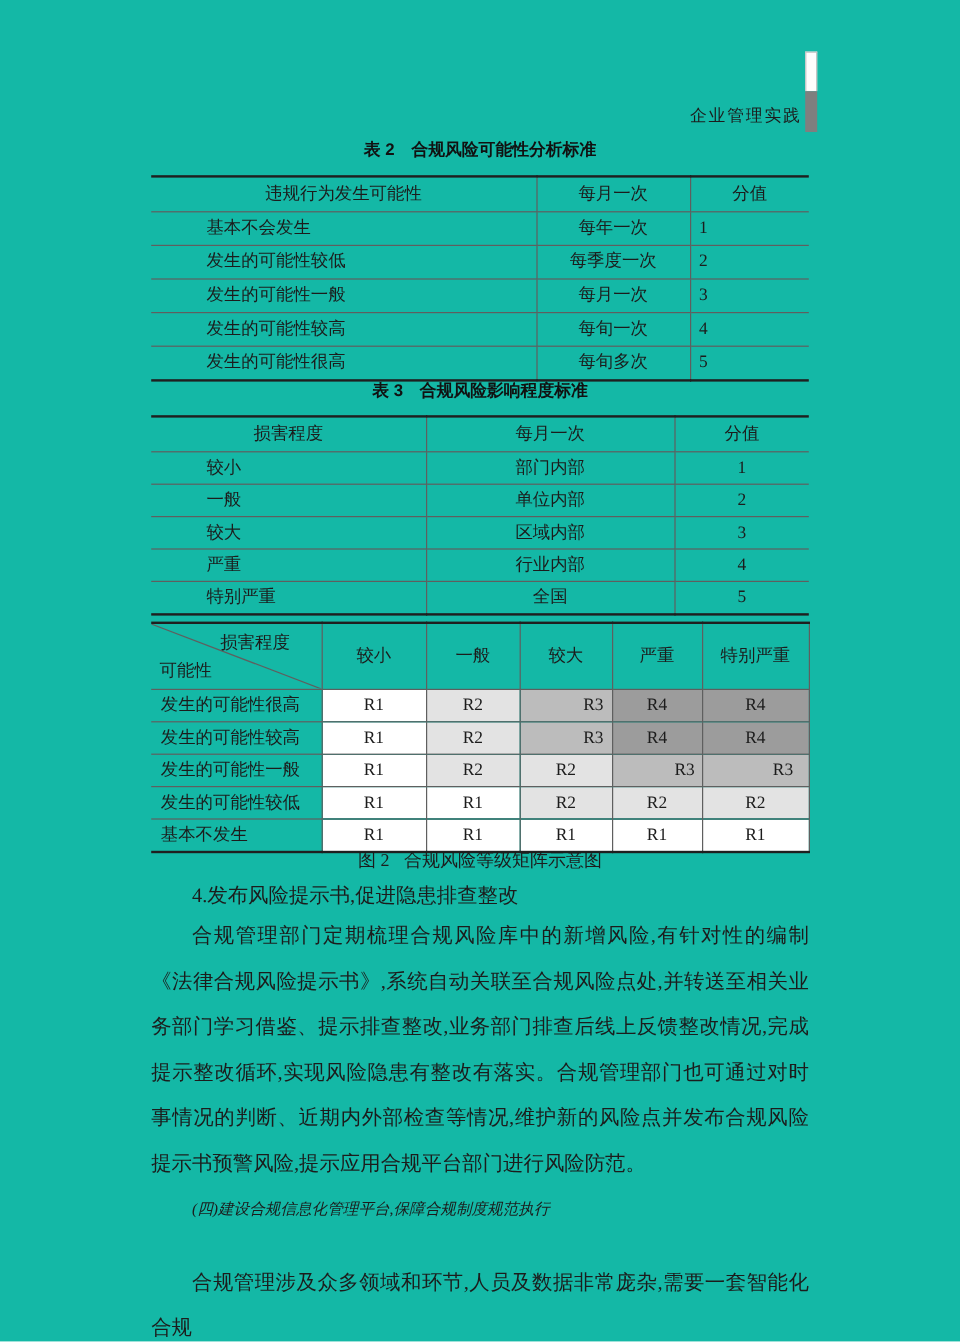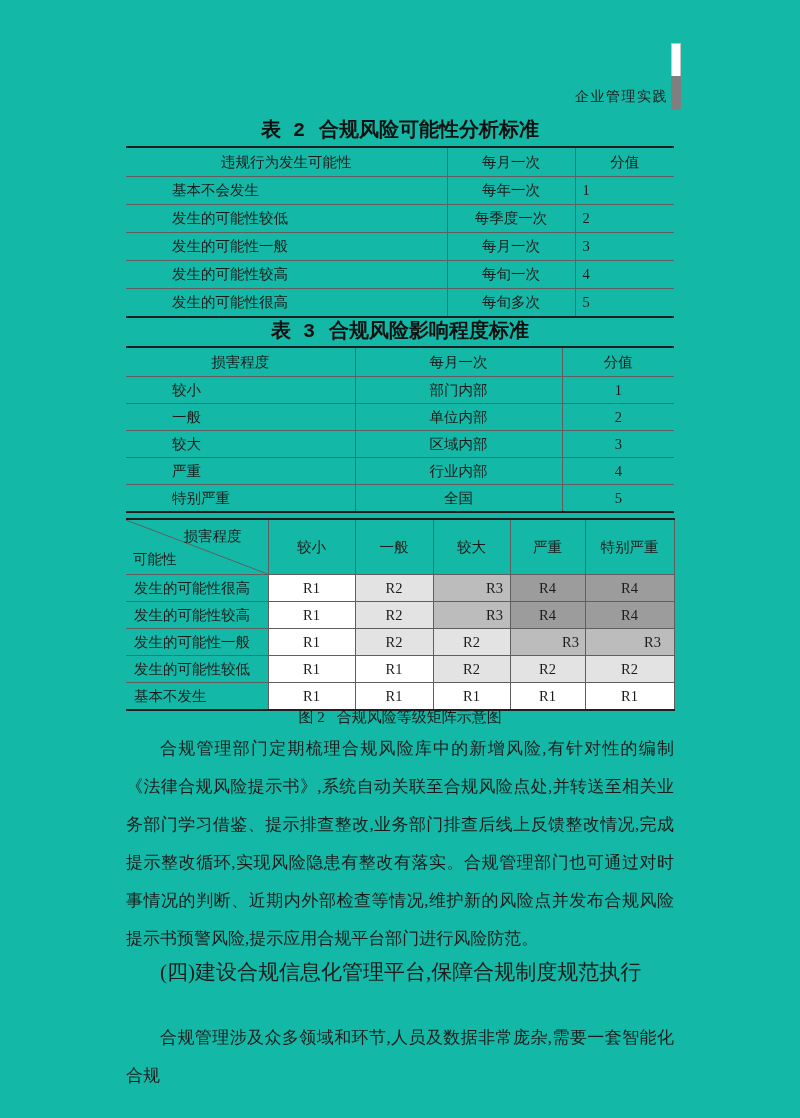--- a/index.html
+++ b/index.html
@@ -9,21 +9,21 @@
   }
   
   .running-header{position:absolute;top:88px;right:132px;font-size:14px;letter-spacing:1.5px;}
   .deco-bar{position:absolute;left:671px;top:43px;width:10px;}
   .deco-top{height:33px;background:#fdfdfd;border:1px solid #c4c4c4;border-bottom:none;box-sizing:border-box;}
   .deco-bottom{height:34px;background:#7f7f7f;}
 
   
   .tbl-title{
     position:absolute;left:126px;width:548px;text-align:center;
-    font-family:Liberation Mono, monospace;font-weight:bold;font-size:20px;color:#111;
+    font-family:Liberation Sans, sans-serif;font-weight:bold;font-size:14px;color:#111;
   }
   .title-t2{top:116px;}
   .title-t3{top:317px;}
   .tbl-title .gap{margin-left:14px;}
 
   
   table{border-collapse:collapse;table-layout:fixed;position:absolute;left:126px;width:548px;font-size:14.5px;}
   th,td{padding:0;margin:0;font-weight:normal;vertical-align:middle;text-align:center;line-height:1.25;overflow:hidden;white-space:nowrap;}
 
   .std{border-top:2px solid #1f1f1f;border-bottom:2px solid #1f1f1f;}
@@ -56,21 +56,21 @@
   .s1{background:#e3e3e3;}
   .s2{background:#bcbcbc;padding-left:46px;}
   .s3{background:#9c9c9c;}
 
   
   .text-block{position:absolute;left:126px;top:702px;width:548px;}
   .fig-caption{text-align:center;font-size:15px;margin-top:6px;}
   .fig-caption .gap{margin-left:12px;}
   .h4line{font-size:17px;margin-top:8px;text-indent:34px;}
   .para{font-size:17px;line-height:38px;text-align:justify;text-indent:34px;margin-top:3px;}
-  .hsi{font-size:21px;text-indent:34px;}
+  .hsi{font-size:13px;font-style:italic;text-indent:34px;margin-top:10px;}
   .para-2{margin-top:33px;}
   .page-number{text-align:right;font-size:16px;margin-top:1px;padding-right:3px;}
 </style>
 </head>
 <body>
 
 <div class="page">
 
   <div class="running-header">企业管理实践</div>
   <div class="deco-bar">
@@ -234,18 +234,19 @@
         <td class="s0">R1</td>
         <td class="s0">R1</td>
       </tr>
     </tbody>
   </table>
 
   <div class="text-block">
     <div class="fig-caption">
       <span>图 2</span><span class="gap">合规风险等级矩阵示意图</span>
     </div>
+    <div class="h4line">4.发布风险提示书,促进隐患排查整改</div>
     <div class="para">合规管理部门定期梳理合规风险库中的新增风险,有针对性的编制《法律合规风险提示书》,系统自动关联至合规风险点处,并转送至相关业务部门学习借鉴、提示排查整改,业务部门排查后线上反馈整改情况,完成提示整改循环,实现风险隐患有整改有落实。合规管理部门也可通过对时事情况的判断、近期内外部检查等情况,维护新的风险点并发布合规风险提示书预警风险,提示应用合规平台部门进行风险防范。</div>
     <div class="hsi">(四)建设合规信息化管理平台,保障合规制度规范执行</div>
     <div class="para para-2">合规管理涉及众多领域和环节,人员及数据非常庞杂,需要一套智能化合规</div>
   </div>
 
 </div>
 
 </body></html>

